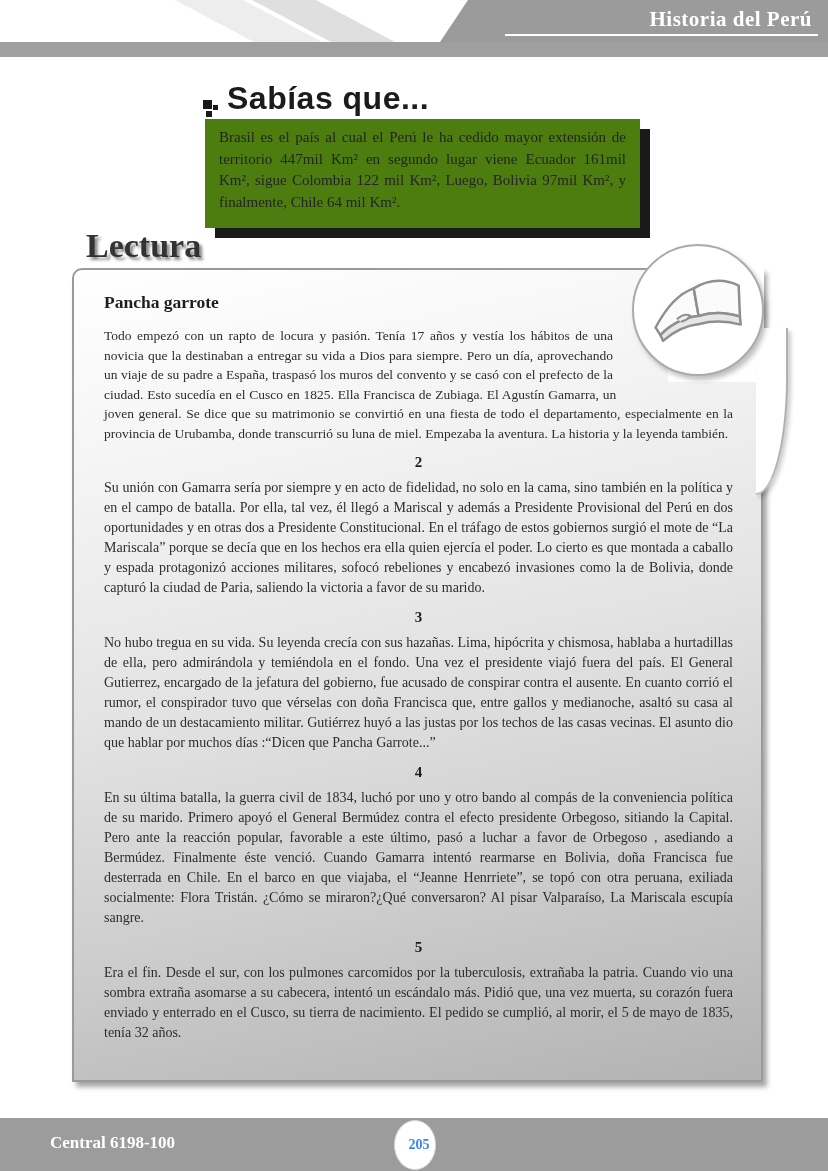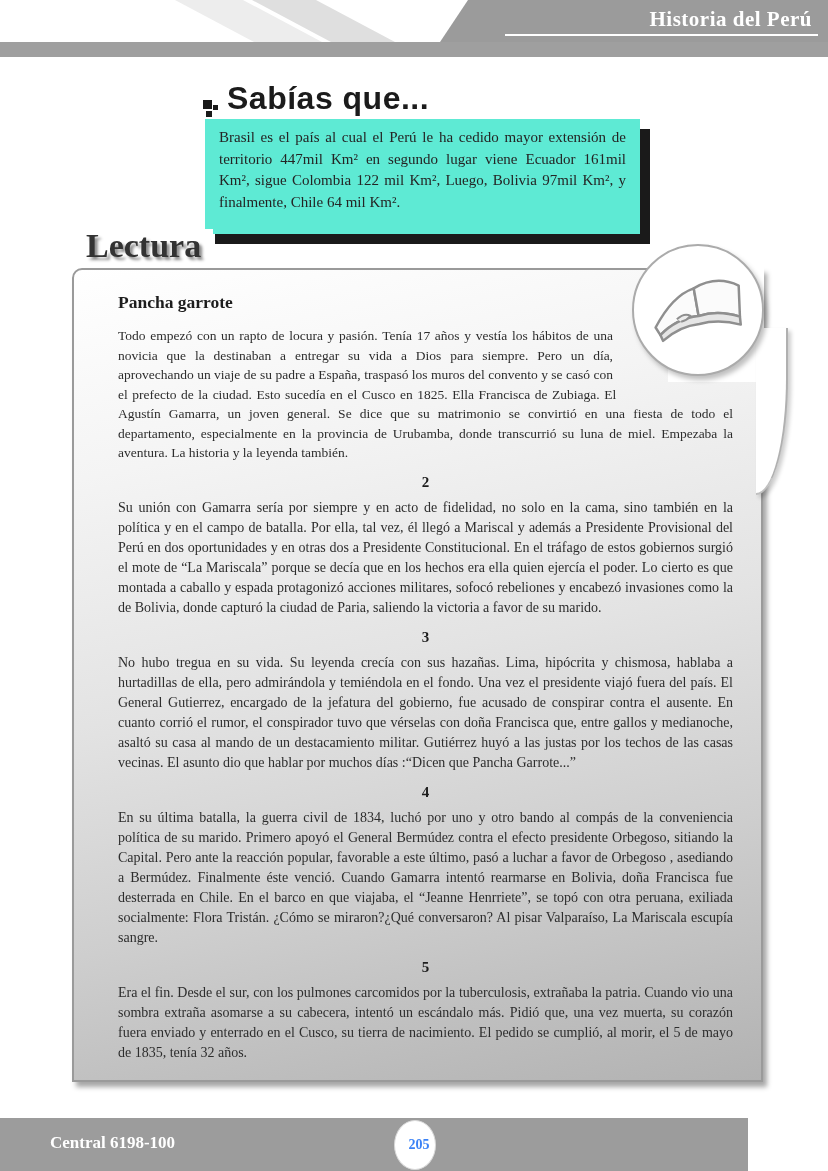--- a/index.html
+++ b/index.html
@@ -18,51 +18,51 @@
     font-size:21px;letter-spacing:.5px;text-align:right;}
   .hdr-underline{position:absolute;top:34px;left:505px;width:313px;height:2px;background:#ffffff;}
   .hdr-bar{position:absolute;top:42px;left:0;width:828px;height:15px;background:#9f9f9f;}
 
   
   .sq{position:absolute;left:196px;top:82px;width:444px;}
   .sq-head{display:flex;align-items:flex-end;margin-left:6px;}
   .sq-icon{width:18px;height:22px;margin-right:7px;margin-bottom:-4px;}
   .sq-title{font-family:"Liberation Sans", sans-serif;font-weight:bold;font-size:32px;
     color:#1b1b1b;letter-spacing:.5px;line-height:1;}
-  .sq-box{margin-top:5px;margin-left:9px;background:#5eead4;box-shadow:10px 10px 0 #1a1a1a;
-    padding:8px 14px 21px 14px;}
+  .sq-box{margin-top:5px;margin-left:9px;background:#4d7c0f;box-shadow:10px 10px 0 #1a1a1a;
+    padding:8px 14px 15px 14px;}
   .sq-text{font-size:15px;line-height:21.5px;text-align:justify;color:#242424;}
 
   
   .panel{position:absolute;left:72px;top:268px;width:687px;height:810px;
     border:2px solid #9a9a9a;border-radius:10px 0 0 0;
     background:linear-gradient(168deg,#ffffff 0%,#f4f4f4 22%,#e3e3e3 48%,#cecece 72%,#b2b2b2 100%);
     box-shadow:4px 5px 5px rgba(0,0,0,0.35);}
   .lectura-title{position:absolute;top:-41px;left:8px;z-index:5;background:#ffffff;
     padding:0 12px 2px 4px;font-size:34px;font-weight:bold;color:#333333;line-height:1;
     text-shadow:3px 3px 3px rgba(0,0,0,0.45);}
   .corner-cover{position:absolute;top:-4px;right:-3px;width:96px;height:116px;background:#ffffff;z-index:1;}
   .curl-edge{position:absolute;top:58px;right:-27px;width:30px;height:165px;background:#ffffff;
     border-right:2px solid #b0b0b0;border-bottom:2px solid #c0c0c0;
     border-radius:0 0 100% 0 / 0 0 70% 0;box-shadow:3px 3px 4px rgba(0,0,0,0.2);z-index:1;}
   .book-circle{position:absolute;top:-26px;left:558px;width:128px;height:128px;border-radius:50%;
     background:#ffffff;border:2px solid #ababab;box-shadow:3px 4px 5px rgba(0,0,0,0.25);
     display:flex;align-items:center;justify-content:center;z-index:3;}
   .book-circle svg{transform:rotate(-6deg);}
 
-  .content{padding:22px 28px 0 44px;position:relative;z-index:2;}
+  .content{padding:22px 28px 0 30px;position:relative;z-index:2;}
   .reading-title{font-size:17.5px;font-weight:bold;color:#1d1d1d;margin:0 0 13px 0;}
   .para{margin:0;font-size:14px;line-height:20px;text-align:justify;color:#2d2d2d;}
   .para.first{font-size:13.5px;line-height:19.5px;}
   .pnum{text-align:center;font-weight:bold;font-size:15px;color:#1d1d1d;margin:11px 0 7px 0;}
   .book-float{float:right;width:142px;height:112px;margin:-50px -32px 6px 10px;
     shape-outside:ellipse(72px 64px at 55% 40%);}
 
   
-  .ftr{position:absolute;left:0;top:1118px;width:748px;height:53px;background:#9c9c9c;}
+  .ftr{position:absolute;left:0;top:1118px;width:828px;height:53px;background:#9c9c9c;}
   .ftr-left{position:absolute;left:50px;top:15px;color:#ffffff;font-weight:bold;font-size:17px;}
   .ftr-right{position:absolute;right:42px;top:11px;color:#ffffff;font-weight:bold;font-size:22px;}
   .page-badge{position:absolute;left:394px;top:2px;width:40px;height:48px;background:#ffffff;
     border-radius:50%;border:1px solid #d8d8d8;display:flex;align-items:center;justify-content:center;}
   .page-badge span{font-size:14px;font-weight:bold;color:#3b82f6;margin-left:8px;}
 </style>
 </head>
 <body>
 
 <div class="hdr">

